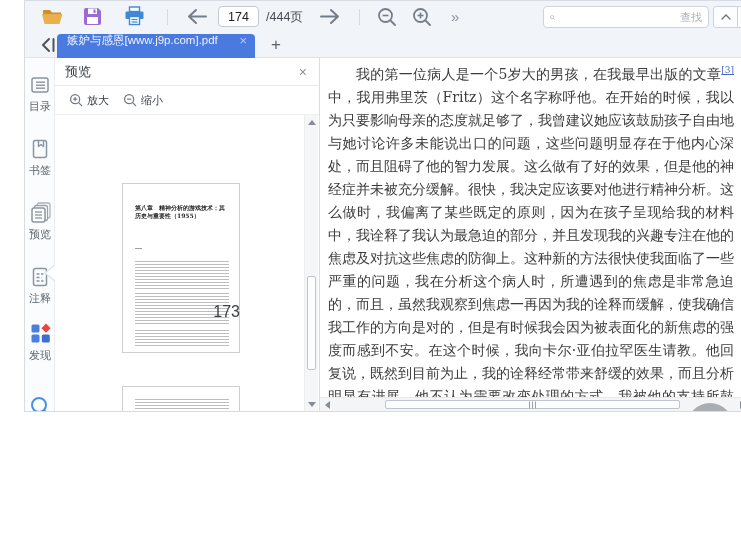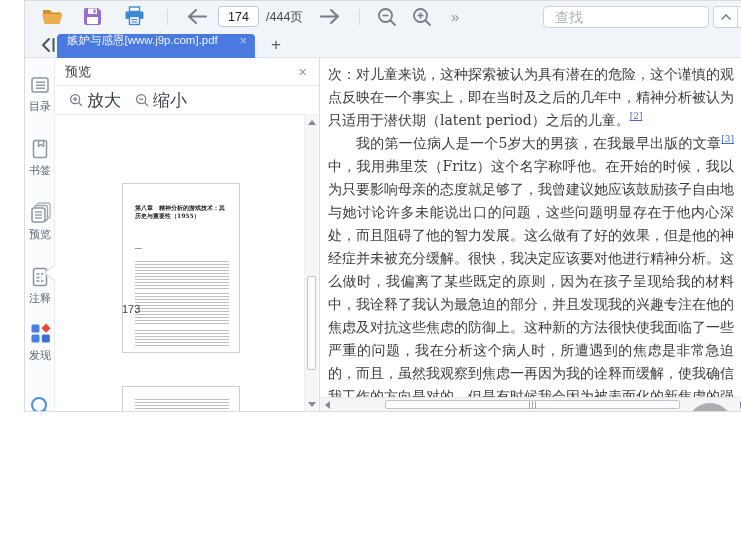--- a/index.html
+++ b/index.html
@@ -8,21 +8,21 @@
   .app{position:relative;width:741px;height:412px;background:#000000;overflow:hidden;border:1px solid #d8dce2;margin-left:24px;}
 
   
   .toolbar{position:absolute;left:0;top:0;width:741px;height:31px;background:#f1f4f8;}
   .tb{position:absolute;display:flex;align-items:center;justify-content:center;cursor:pointer;}
   .tb-sep{position:absolute;top:8px;width:1px;height:16px;background:#d6dbe2;}
   .page-input{position:absolute;left:193px;top:5px;width:41px;height:21px;border:1px solid #c3cad4;border-radius:4px;background:#fff;text-align:center;font-size:12.5px;color:#222;font-family:"Liberation Sans",sans-serif;outline:none;}
   .page-total{position:absolute;left:241px;top:8px;font-size:12.5px;color:#474d55;}
   .more-glyph{font-size:15px;color:#8a93a0;line-height:1;}
   .search-box{position:absolute;left:518px;top:5px;width:166px;height:22px;background:#fff;border:1px solid #ccd3dc;border-radius:4px;display:flex;align-items:center;padding:0 6px;}
-  .search-box input{border:none;outline:none;flex:1;font-size:14px;color:#333;margin-left:5px;background:transparent;font-family:"Liberation Sans",sans-serif;}
+  .search-box input{border:none;outline:none;flex:1;font-size:11px;color:#333;margin-left:5px;background:transparent;font-family:"Liberation Sans",sans-serif;text-align:right;}
   .search-box input::placeholder{color:#a9b0b9;}
   .find-nav{position:absolute;top:5px;width:25px;height:22px;background:#fcfdfe;border:1px solid #ccd3dc;display:flex;align-items:center;justify-content:center;cursor:pointer;}
   .find-nav.prev{left:688px;border-radius:3px 0 0 3px;}
   .find-nav.next{left:712px;border-radius:0 3px 3px 0;}
 
   
   .tabbar{position:absolute;left:0;top:31px;width:741px;height:26px;background:#f1f4f8;border-bottom:1px solid #dfe3e9;}
   .collapse-btn{position:absolute;left:13px;top:4px;width:22px;height:18px;display:flex;align-items:center;justify-content:center;cursor:pointer;}
   .tab{position:absolute;left:32px;top:2px;width:198px;height:24px;background:#4a7ae0;border-radius:4px 4px 0 0;display:flex;align-items:center;padding:0 8px 12px 10px;cursor:pointer;}
   .tab-title{flex:1;font-size:11.5px;color:#eef2fb;white-space:nowrap;overflow:hidden;}
@@ -39,24 +39,24 @@
   .notch{position:absolute;left:21px;top:207px;width:0;height:0;border-top:8px solid transparent;border-bottom:8px solid transparent;border-right:10px solid #fff;z-index:3;}
   .notch-edge{position:absolute;left:19px;top:206px;width:0;height:0;border-top:9px solid transparent;border-bottom:9px solid transparent;border-right:11px solid #e2e6ea;z-index:2;}
 
   
   .panel{position:absolute;left:30px;top:0;width:265px;bottom:0;background:#fff;border-right:1px solid #d9dde3;}
   .panel-header{position:absolute;left:0;top:0;right:0;height:28px;border-bottom:1px solid #e7eaee;display:flex;align-items:center;}
   .panel-title{font-size:13px;color:#3a3f46;margin-left:10px;flex:1;}
   .panel-close{font-size:14px;color:#8b929b;margin-right:12px;cursor:pointer;line-height:1;}
   .panel-controls{position:absolute;left:0;top:28px;right:0;height:29px;border-bottom:1px solid #eef1f4;display:flex;align-items:center;}
   .pc-btn{display:flex;align-items:center;margin-left:14px;cursor:pointer;}
-  .pc-btn span{font-size:17px;color:#3a3f46;margin-left:4px;}
+  .pc-btn span{font-size:11px;color:#3a3f46;margin-left:4px;}
   .thumbs{position:absolute;left:0;top:57px;right:16px;bottom:0;overflow:hidden;}
   .thumb-page{position:absolute;left:67px;width:118px;height:170px;background:#fff;border:1px solid #cfcfcf;cursor:pointer;overflow:hidden;}
-  .thumb-label{position:absolute;left:67px;width:118px;text-align:left;font-size:11px;color:#3c4146;}
+  .thumb-label{position:absolute;left:67px;width:118px;text-align:right;font-size:16px;color:#3c4146;}
   .t-heading{position:absolute;left:12px;right:12px;top:20px;font-family:"DejaVu Serif",serif;font-weight:bold;font-size:6px;line-height:8px;color:#222;}
   .t-dash{position:absolute;left:12px;top:60px;font-size:7px;color:#444;}
   .tl{position:absolute;left:12px;right:10px;background:repeating-linear-gradient(to bottom,#bdbdbd 0 1px,transparent 1px 3px);}
   .panel-scroll{position:absolute;left:249px;top:57px;width:14px;bottom:0;background:#f5f6f8;border-left:1px solid #ecedf0;}
 
   
   .sb-arrow{position:absolute;display:flex;align-items:center;justify-content:center;cursor:pointer;}
   .tri{width:0;height:0;}
   .tri.up{border-left:4px solid transparent;border-right:4px solid transparent;border-bottom:5px solid #858c96;}
   .tri.down{border-left:4px solid transparent;border-right:4px solid transparent;border-top:5px solid #858c96;}
@@ -277,21 +277,20 @@
           </div>
         <div class="sb-thumb" style="left:2px;width:9px;top:161px;height:94px;"></div>
         <div class="sb-arrow" style="left:0;bottom:0;width:14px;height:14px;">
             <div class="tri down"></div>
           </div>
       </div>
     </div>
 
     <div class="main">
       <div class="doc-text">
-          <div class="para">次：对儿童来说，这种探索被认为具有潜在的危险，这个谨慎的观点反映在一个事实上，即在当时及之后的几年中，精神分析被认为只适用于潜伏期（latent period）之后的儿童。<span class="ref">[2]</span></div>
           <div class="para indent">我的第一位病人是一个5岁大的男孩，在我最早出版的文章<span class="ref">[3]</span>中，我用弗里茨（Fritz）这个名字称呼他。在开始的时候，我以为只要影响母亲的态度就足够了，我曾建议她应该鼓励孩子自由地与她讨论许多未能说出口的问题，这些问题明显存在于他内心深处，而且阻碍了他的智力发展。这么做有了好的效果，但是他的神经症并未被充分缓解。很快，我决定应该要对他进行精神分析。这么做时，我偏离了某些既定的原则，因为在孩子呈现给我的材料中，我诠释了我认为最急迫的部分，并且发现我的兴趣专注在他的焦虑及对抗这些焦虑的防御上。这种新的方法很快使我面临了一些严重的问题，我在分析这个病人时，所遭遇到的焦虑是非常急迫的，而且，虽然我观察到焦虑一再因为我的诠释而缓解，使我确信我工作的方向是对的，但是有时候我会因为被表面化的新焦虑的强度而感到不安。在这个时候，我向卡尔·亚伯拉罕医生请教。他回复说，既然到目前为止，我的诠释经常带来舒缓的效果，而且分析明显有进展，他不认为需要改变处理的方式。我被他的支持所鼓舞，在之后的几天里，孩子的焦虑从原先的高峰大幅地减弱，达到更进一步的改善。从这个分析所获得的信念，强烈地影响了我全部的精神分析工作。</div>
         </div>
 
       <div class="v-scroll">
         <div class="sb-arrow" style="left:0;top:0;width:14px;height:14px;">
             <div class="tri up"></div>
           </div>
         <div class="sb-thumb" style="left:2px;width:10px;top:181px;height:34px;"></div>
         <div class="sb-arrow" style="left:0;bottom:0;width:14px;height:14px;">
             <div class="tri down"></div>

